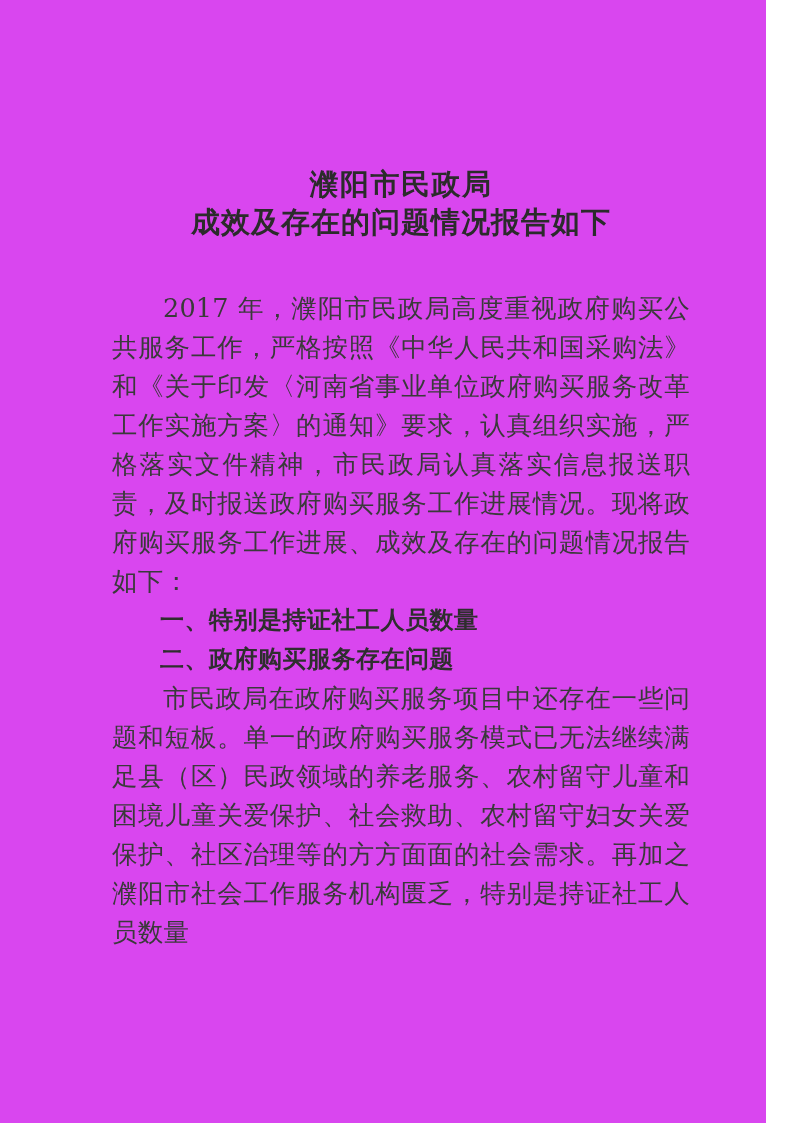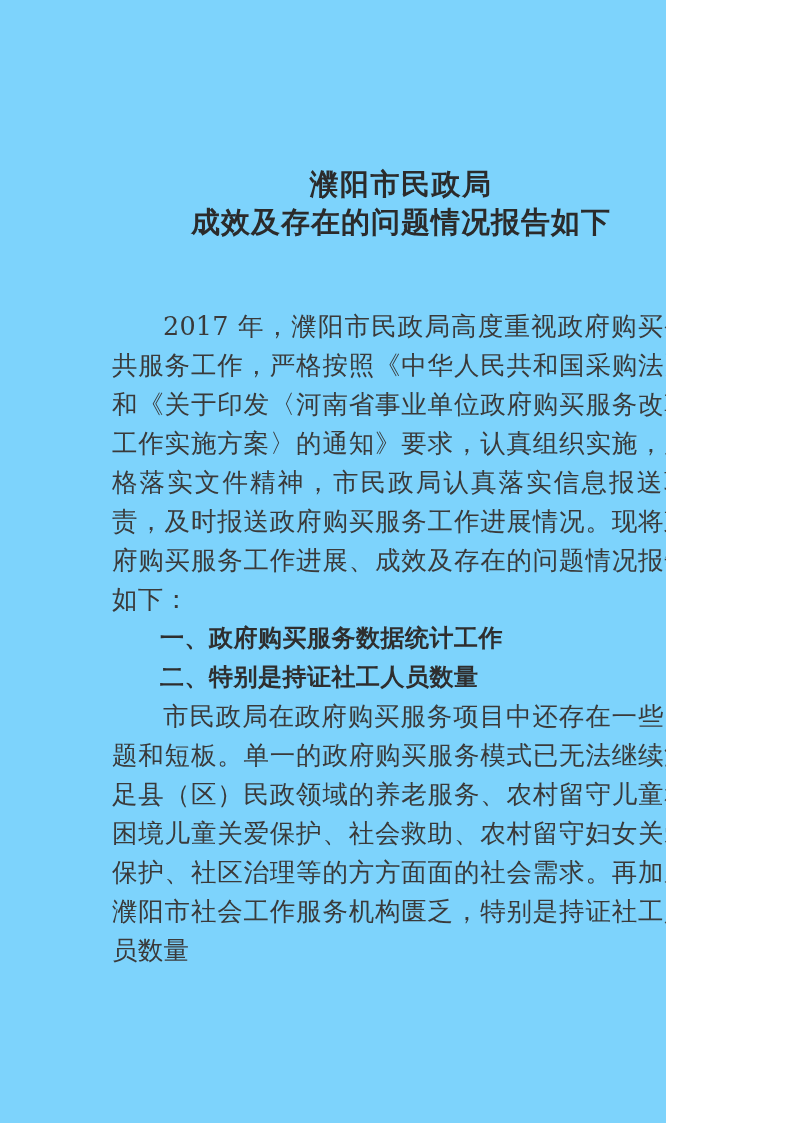--- a/index.html
+++ b/index.html
@@ -4,23 +4,23 @@
 <title>濮阳市民政局关于购买公共服务的情况说明</title>
 <style>
   html, body {
     margin: 0;
     padding: 0;
     background: #ffffff;
   }
 
   .page {
     position: relative;
-    width: 666px;
+    width: 766px;
     height: 1123px;
-    background: #7dd3fc;
+    background: #d946ef;
     overflow: hidden;
     box-sizing: border-box;
     
     color: #343434;
   }
 
   
   .content {
     position: absolute;
     left: 112px;
@@ -55,21 +55,21 @@
     font-size: 25.5px;
     line-height: 39px;
     text-align: justify;
     text-justify: inter-character;
     text-indent: 51px; 
     letter-spacing: 0.2px;
     color: #3a3a3a;
     word-break: break-all;
   }
   .body-para.first {
-    margin-top: 66px;
+    margin-top: 48px;
   }
 
   
   .section-heading {
     margin: 0;
     font-family: "DejaVu Sans", "Liberation Sans", sans-serif;
     font-weight: 700;
     font-size: 24px;
     line-height: 39px;
     text-indent: 48px; 
@@ -85,22 +85,22 @@
 
   <div class="content">
 
     <h1 class="doc-title">
       <span class="title-line title-line-1">濮阳市民政局</span>
       <span class="title-line title-line-2">成效及存在的问题情况报告如下</span>
     </h1>
 
     <p class="body-para first">2017 年，濮阳市民政局高度重视政府购买公共服务工作，严格按照《中华人民共和国采购法》和《关于印发〈河南省事业单位政府购买服务改革工作实施方案〉的通知》要求，认真组织实施，严格落实文件精神，市民政局认真落实信息报送职责，及时报送政府购买服务工作进展情况。现将政府购买服务工作进展、成效及存在的问题情况报告如下：</p>
 
-    <h2 class="section-heading">一、政府购买服务数据统计工作</h2>
+    <h2 class="section-heading">一、特别是持证社工人员数量</h2>
 
 
-    <h2 class="section-heading">二、特别是持证社工人员数量</h2>
+    <h2 class="section-heading">二、政府购买服务存在问题</h2>
 
     <p class="body-para">市民政局在政府购买服务项目中还存在一些问题和短板。单一的政府购买服务模式已无法继续满足县（区）民政领域的养老服务、农村留守儿童和困境儿童关爱保护、社会救助、农村留守妇女关爱保护、社区治理等的方方面面的社会需求。再加之濮阳市社会工作服务机构匮乏，特别是持证社工人员数量</p>
 
   </div>
 
 </div>
 
 </body></html>

